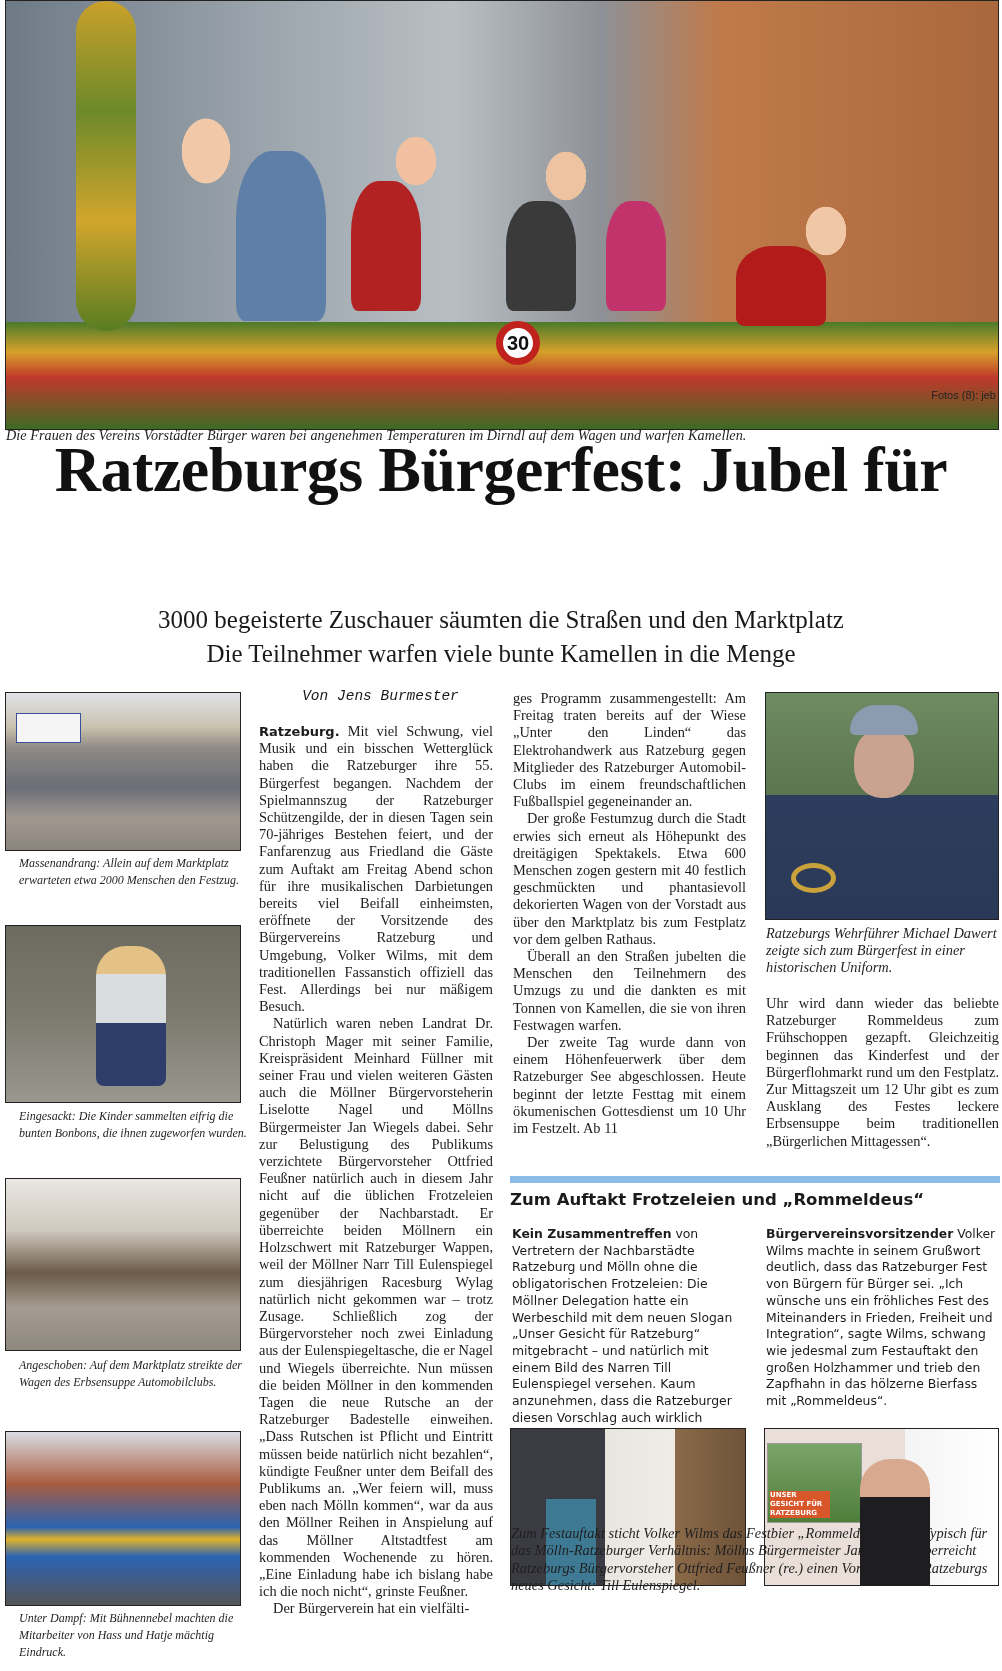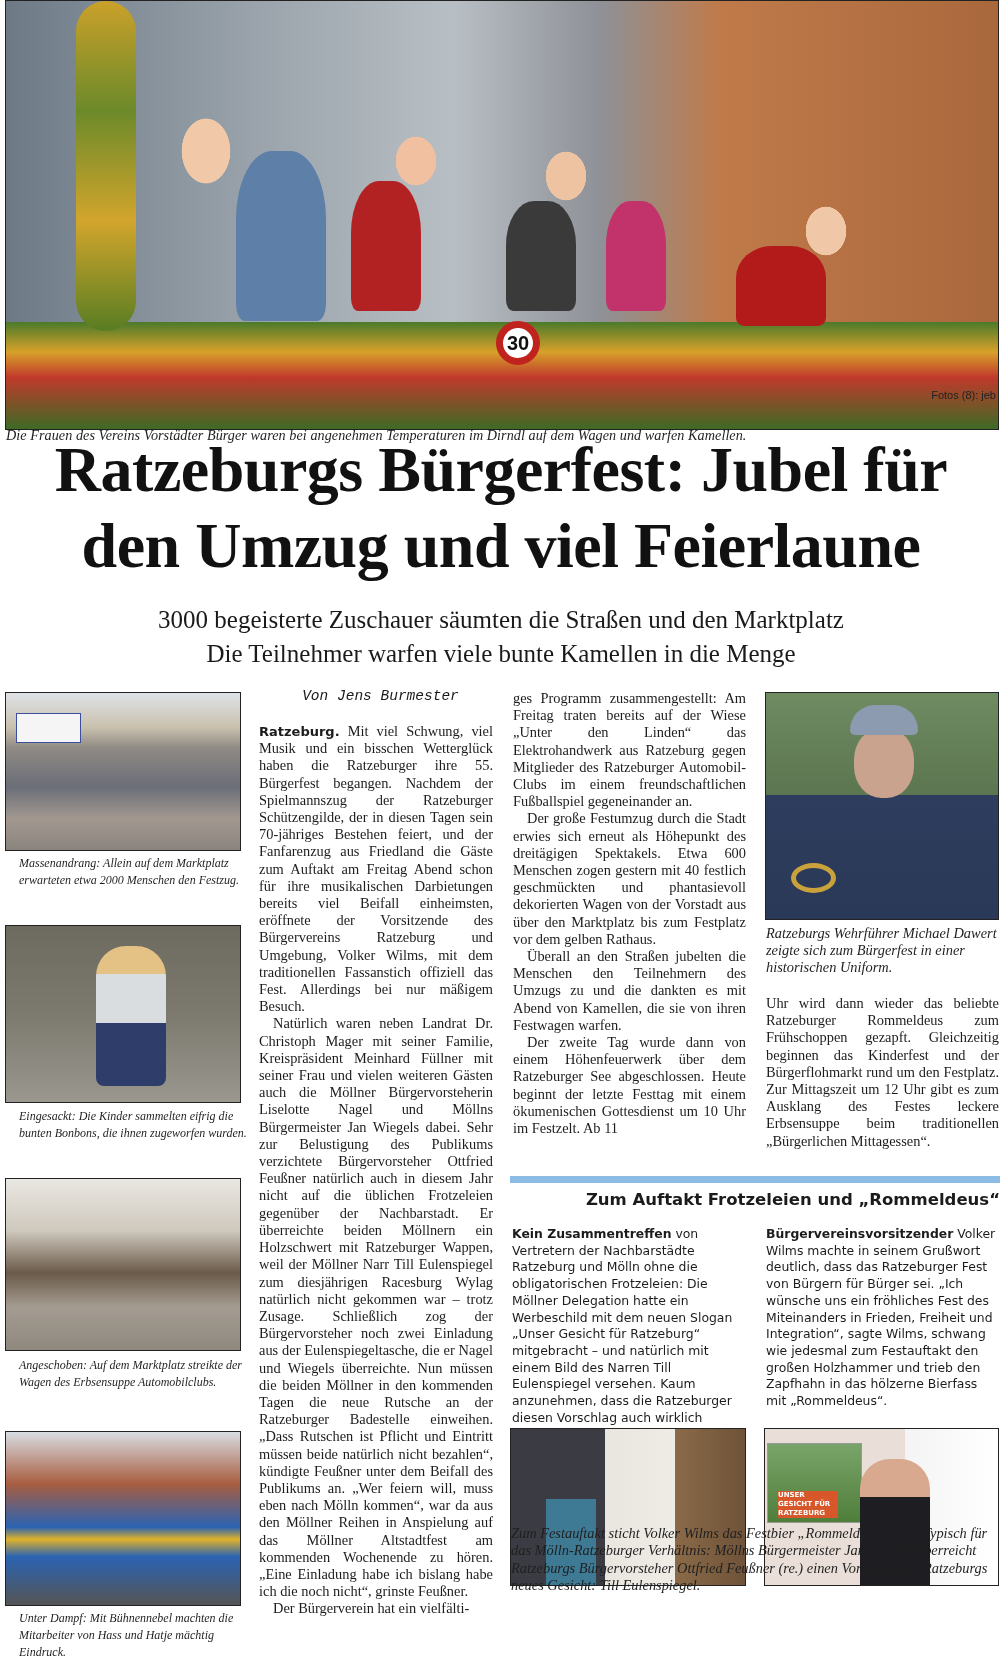--- a/index.html
+++ b/index.html
@@ -38,21 +38,21 @@
   .col .dateline { font-family: "DejaVu Sans", sans-serif; font-weight: bold; font-size: 13px; }
   #byline { position: absolute; left: 258px; top: 688px; width: 245px; text-align: center; font-family: Liberation Mono, monospace; font-style: italic; font-size: 14.5px; }
   #col2 { left: 259px; top: 723px; width: 234px; }
   #col3 { left: 513px; top: 690px; width: 233px; }
   #col4 { left: 766px; top: 995px; width: 233px; }
 
   .side-caption { left: 19px; width: 236px; font-size: 12px; line-height: 17px; }
 
   
   #box-bar { position: absolute; left: 510px; top: 1176px; width: 490px; height: 7px; background: #8cbce6; }
-  #box-title { position: absolute; left: 510px; top: 1190px; width: 490px; text-align: right;
+  #box-title { position: absolute; left: 510px; top: 1190px; width: 490px; text-align: left;
     font-family: "DejaVu Sans", sans-serif; font-weight: bold; font-size: 16.5px; color: #1b1b1b; }
   .box-col { position: absolute; font-family: "DejaVu Sans", sans-serif; font-size: 12.4px; line-height: 16.7px; color: #1c1c1c; }
   .box-col b { font-weight: bold; }
   #box-col1 { left: 512px; top: 1226px; width: 236px; }
   #box-col2 { left: 766px; top: 1226px; width: 232px; }
 
   #bottom-caption { left: 511px; top: 1525px; width: 488px; font-size: 14.4px; line-height: 17.3px; }
 </style>
 </head>
 <body>
@@ -64,21 +64,20 @@
   <div class="hero-dirndl" style="left:600px;top:200px;width:60px;height:110px;background:#c2326b;"></div>
   <div class="hero-dirndl" style="left:730px;top:245px;width:90px;height:80px;background:#b31b1b;"></div>
   <div class="hero-dirndl" style="left:70px;top:0;width:60px;height:330px;background:linear-gradient(180deg,#caa12a,#6c8a2a,#d2a52c,#587d22);border-radius:30px;"></div>
   <div class="hero-sign" style="left:490px;top:320px;">30</div>
 </div>
 <div id="hero-caption" class="caption">Die Frauen des Vereins Vorstädter Bürger waren bei angenehmen Temperaturen im Dirndl auf dem Wagen und warfen Kamellen.</div>
 <div id="photo-credit" class="caption">Fotos (8): jeb</div>
 
 <h1 id="headline">
   <span>Ratzeburgs Bürgerfest: Jubel für</span><br>
-  <span>den Umzug und viel Feierlaune</span>
 </h1>
 <div id="subhead">
   <span>3000 begeisterte Zuschauer säumten die Straßen und den Marktplatz</span><br>
   <span>Die Teilnehmer warfen viele bunte Kamellen in die Menge</span>
 </div>
 
 <div class="photo" style="left:5px;top:692px;width:236px;height:159px;
   background: linear-gradient(180deg,#dfe3e7 0,#c9c1ae 22%,#8f8a84 35%,#6b6e78 60%,#a29890 80%,#8a847e 100%);">
   <div style="position:absolute;left:10px;top:20px;width:65px;height:30px;background:#f5f5f5;border:1px solid #3a4fa0;"></div>
 </div>
@@ -101,21 +100,21 @@
 <div id="byline">Von Jens Burmester</div>
 <div id="col2" class="col">
   <p><span class="dateline">Ratzeburg.</span><span> Mit viel Schwung, viel Musik und ein bisschen Wetterglück haben die Ratzeburger ihre 55. Bürgerfest begangen. Nachdem der Spielmannszug der Ratzeburger Schützengilde, der in diesen Tagen sein 70-jähriges Bestehen feiert, und der Fanfarenzug aus Friedland die Gäste zum Auftakt am Freitag Abend schon für ihre musikalischen Darbietungen bereits viel Beifall einheimsten, eröffnete der Vorsitzende des Bürgervereins Ratzeburg und Umgebung, Volker Wilms, mit dem traditionellen Fassanstich offiziell das Fest. Allerdings bei nur mäßigem Besuch.</span></p>
   <p>Natürlich waren neben Landrat Dr. Christoph Mager mit seiner Familie, Kreispräsident Meinhard Füllner mit seiner Frau und vielen weiteren Gästen auch die Möllner Bürgervorsteherin Liselotte Nagel und Möllns Bürgermeister Jan Wiegels dabei. Sehr zur Belustigung des Publikums verzichtete Bürgervorsteher Ottfried Feußner natürlich auch in diesem Jahr nicht auf die üblichen Frotzeleien gegenüber der Nachbarstadt. Er überreichte beiden Möllnern ein Holzschwert mit Ratzeburger Wappen, weil der Möllner Narr Till Eulenspiegel zum diesjährigen Racesburg Wylag natürlich nicht gekommen war – trotz Zusage. Schließlich zog der Bürgervorsteher noch zwei Einladung aus der Eulenspiegeltasche, die er Nagel und Wiegels überreichte. Nun müssen die beiden Möllner in den kommenden Tagen die neue Rutsche an der Ratzeburger Badestelle einweihen. „Dass Rutschen ist Pflicht und Eintritt müssen beide natürlich nicht bezahlen“, kündigte Feußner unter dem Beifall des Publikums an. „Wer feiern will, muss eben nach Mölln kommen“, war da aus den Möllner Reihen in Anspielung auf das Möllner Altstadtfest am kommenden Wochenende zu hören. „Eine Einladung habe ich bislang habe ich die noch nicht“, grinste Feußner.</p>
   <p>Der Bürgerverein hat ein vielfälti-</p>
 </div>
 
 <div id="col3" class="col">
   <p>ges Programm zusammengestellt: Am Freitag traten bereits auf der Wiese „Unter den Linden“ das Elektrohandwerk aus Ratzeburg gegen Mitglieder des Ratzeburger Automobil-Clubs im einem freundschaftlichen Fußballspiel gegeneinander an.</p>
   <p>Der große Festumzug durch die Stadt erwies sich erneut als Höhepunkt des dreitägigen Spektakels. Etwa 600 Menschen zogen gestern mit 40 festlich geschmückten und phantasievoll dekorierten Wagen von der Vorstadt aus über den Marktplatz bis zum Festplatz vor dem gelben Rathaus.</p>
-  <p>Überall an den Straßen jubelten die Menschen den Teilnehmern des Umzugs zu und die dankten es mit Abend von Kamellen, die sie von ihren Festwagen warfen.</p>
+  <p>Überall an den Straßen jubelten die Menschen den Teilnehmern des Umzugs zu und die dankten es mit Tonnen von Kamellen, die sie von ihren Festwagen warfen.</p>
   <p>Der zweite Tag wurde dann von einem Höhenfeuerwerk über dem Ratzeburger See abgeschlossen. Heute beginnt der letzte Festtag mit einem ökumenischen Gottesdienst um 10 Uhr im Festzelt. Ab 11</p>
 </div>
 
 <div class="photo" style="left:765px;top:692px;width:234px;height:228px;
   background: linear-gradient(180deg,#6f8b62 0,#5b7650 45%,#2e3d5d 45%,#2b3958 100%);">
   <div style="position:absolute;left:88px;top:35px;width:60px;height:70px;border-radius:45%;background:#c9a38e;"></div>
   <div style="position:absolute;left:84px;top:12px;width:68px;height:30px;border-radius:30px 30px 6px 6px;background:#8d9bb0;"></div>
   <div style="position:absolute;left:25px;top:170px;width:45px;height:30px;border-radius:50%;border:5px solid #c9a23c;"></div>
 </div>
 <div class="caption" style="left:766px;top:925px;width:233px;font-size:14.4px;line-height:17px;">Ratzeburgs Wehrführer Michael Dawert zeigte sich zum Bürgerfest in einer historischen Uniform.</div>
@@ -133,17 +132,17 @@
   <b>Bürgervereinsvorsitzender</b><span> Volker Wilms machte in seinem Grußwort deutlich, dass das Ratzeburger Fest von Bürgern für Bürger sei. „Ich wünsche uns ein fröhliches Fest des Miteinanders in Frieden, Freiheit und Integration“, sagte Wilms, schwang wie jedesmal zum Festauftakt den großen Holzhammer und trieb den Zapfhahn in das hölzerne Bierfass mit „Rommeldeus“.</span>
 </div>
 
 <div class="photo" style="left:510px;top:1428px;width:236px;height:158px;
   background: linear-gradient(90deg,#3b3b44 0,#3b3b44 40%,#e9e5df 40%,#efece6 70%,#8a6a48 70%,#6f5339 100%);">
   <div style="position:absolute;left:35px;top:70px;width:50px;height:88px;background:#3f7a95;"></div>
 </div>
 <div class="photo" style="left:764px;top:1428px;width:235px;height:158px;
   background: linear-gradient(90deg,#e9dfd8 0,#e9dfd8 60%,#f4f4f4 60%,#ffffff 100%);">
   <div style="position:absolute;left:2px;top:14px;width:95px;height:80px;background:linear-gradient(180deg,#7aa56a,#4f7e3a);border:1px solid #999;">
-    <span style="position:absolute;left:10px;bottom:4px;width:60px;background:#d8572a;color:#fff;font:bold 7px 'DejaVu Sans',sans-serif;line-height:9px;">UNSER GESICHT FÜR RATZEBURG</span>
+    <span style="position:absolute;left:2px;bottom:4px;width:60px;background:#d8572a;color:#fff;font:bold 7px 'DejaVu Sans',sans-serif;line-height:9px;">UNSER GESICHT FÜR RATZEBURG</span>
   </div>
   <div style="position:absolute;left:95px;top:30px;width:70px;height:128px;background:linear-gradient(180deg,#d8a98e 0,#d8a98e 30%,#1e1e22 30%);border-radius:30px 30px 0 0;"></div>
 </div>
 <div id="bottom-caption" class="caption">Zum Festauftakt sticht Volker Wilms das Festbier „Rommeldeus“ an. – Typisch für das Mölln-Ratzeburger Verhältnis: Möllns Bürgermeister Jan Wiegels überreicht Ratzeburgs Bürgervorsteher Ottfried Feußner (re.) einen Vorschlag für Ratzeburgs neues Gesicht: Till Eulenspiegel.</div>
 
 </body></html>

